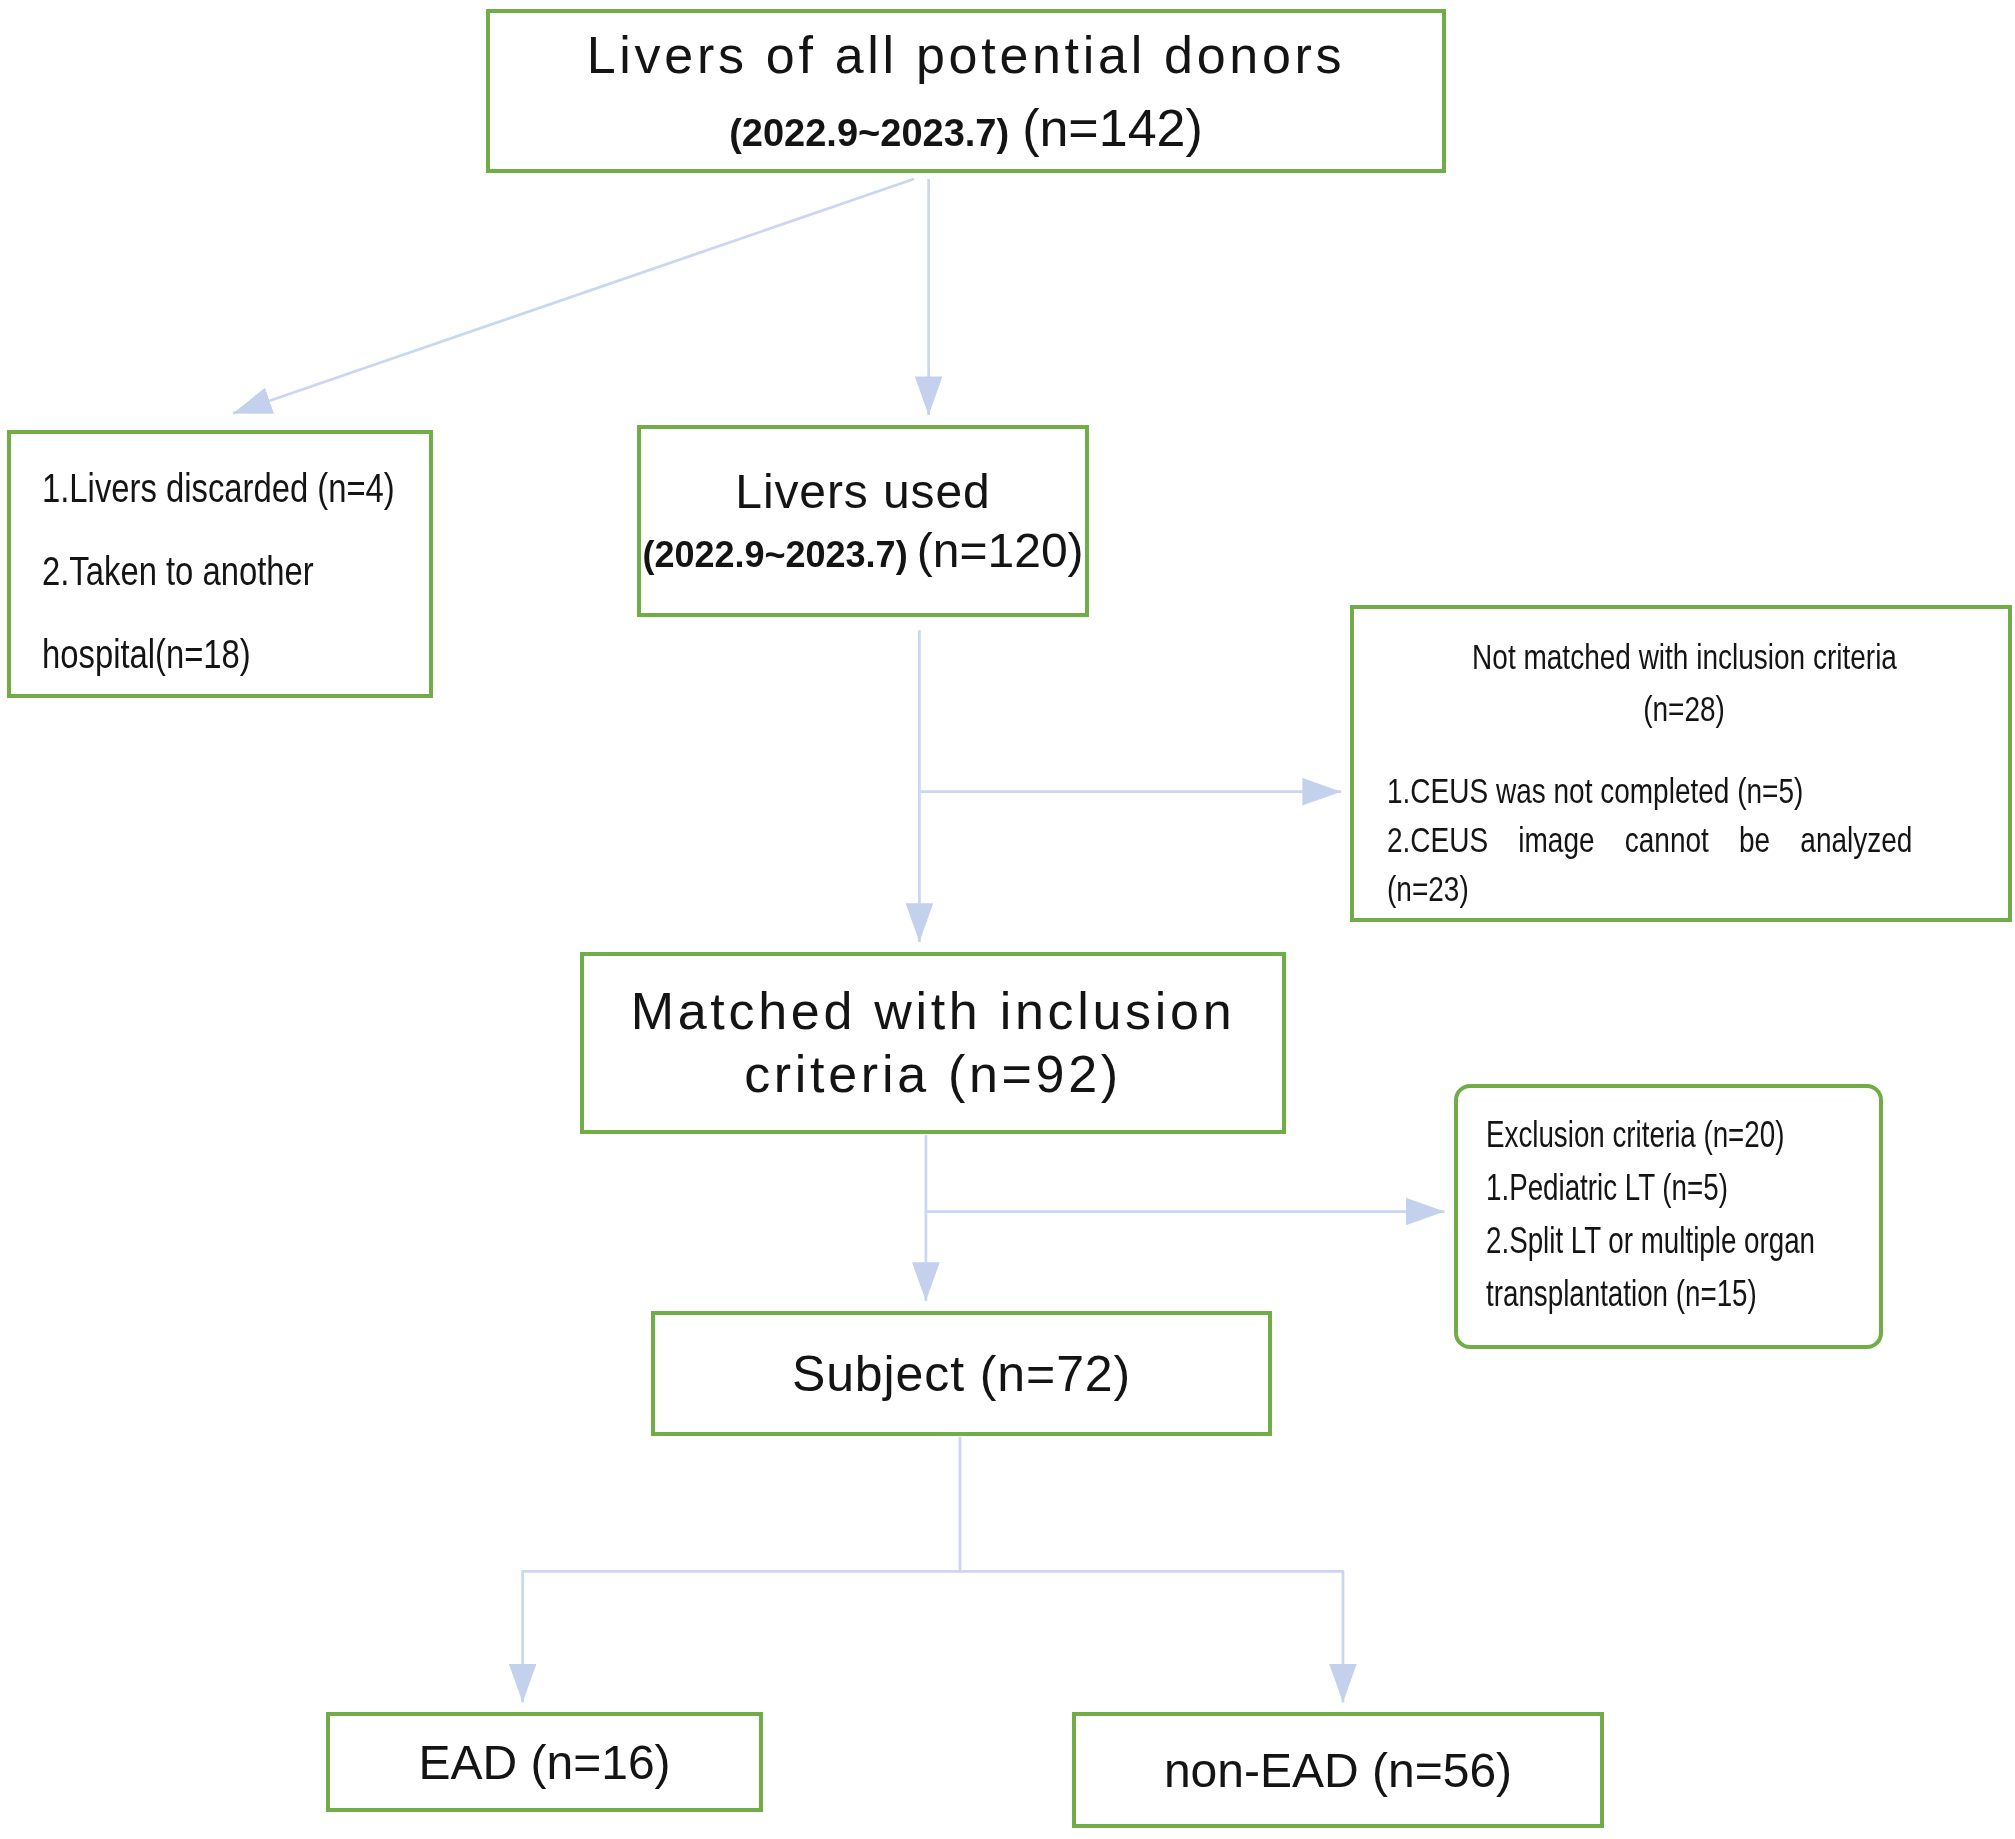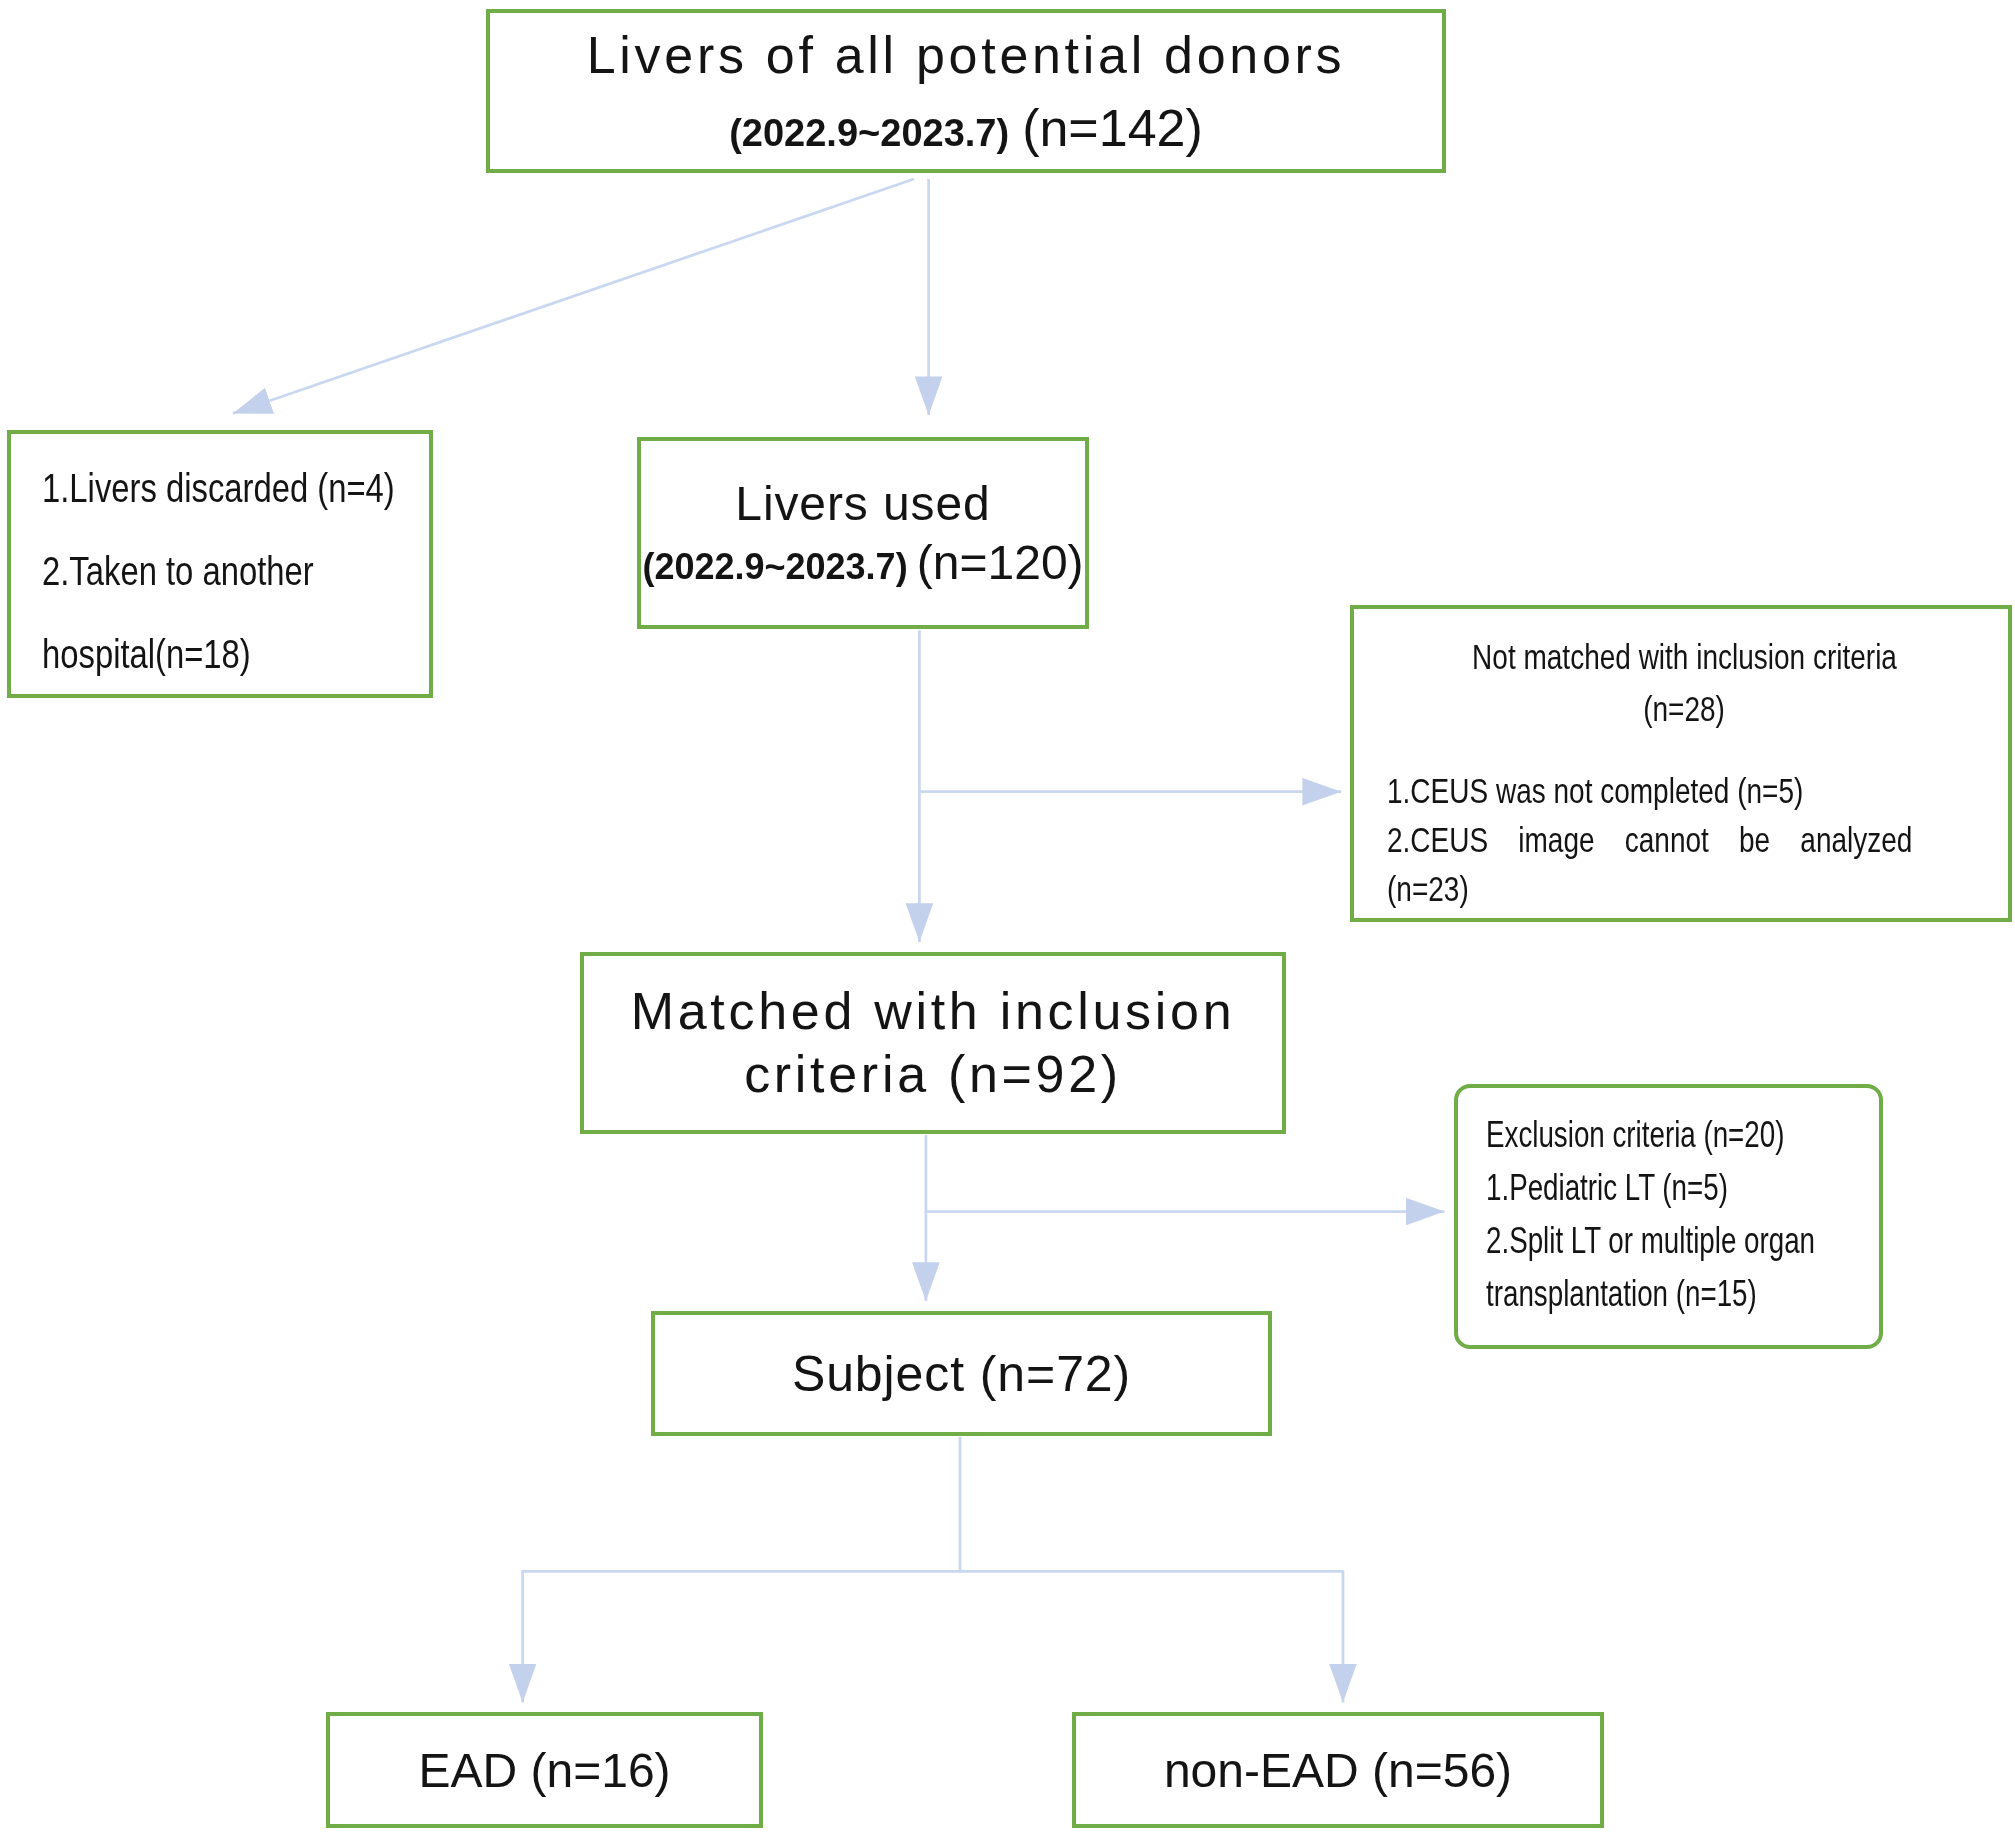--- a/index.html
+++ b/index.html
@@ -20,37 +20,37 @@
   .sqC{display:inline-block;transform:scaleX(.80);transform-origin:50% 50%;white-space:nowrap;}
 
   
   #box-top{left:486px;top:9.2px;width:960px;height:164px;gap:13px;}
   #box-top .t1{font-size:52px;letter-spacing:3.7px;}
   .datespan{font-size:38px;font-weight:700;letter-spacing:0;}
   .countspan{font-size:52px;margin-left:13px;}
 
   #box-discarded{left:7.4px;top:430px;width:426px;height:268px;padding:13px 0 0 31px;font-size:41px;line-height:83px;}
 
-  #box-used{left:637px;top:437px;width:452px;height:192px;gap:3.7px;}
+  #box-used{left:637px;top:425px;width:452px;height:192px;gap:3.7px;}
   #box-used .t1{font-size:48px;letter-spacing:0.9px;}
   #box-used .datespan{font-size:36px;}
   #box-used .countspan{font-size:48px;margin-left:9.2px;}
 
   #box-notmatched{left:1350px;top:605px;width:662px;height:317px;padding:22px 26px 0 33px;font-size:35px;}
   #box-notmatched .hd{text-align:center;line-height:52px;}
   #box-notmatched .items{margin-top:31px;line-height:49px;}
   #box-notmatched .just{word-spacing:28px;}
 
   #box-matched{left:580px;top:952px;width:706px;height:182px;font-size:52px;line-height:63px;letter-spacing:3.7px;}
 
   #box-exclusion{left:1454px;top:1084px;width:429px;height:265px;padding:20px 13px 0 28px;font-size:37px;line-height:53px;border-radius:16px;}
   #box-exclusion .sqL{transform:scaleX(.75);}
 
   #box-subject{left:651px;top:1311px;width:621px;height:125px;font-size:50px;letter-spacing:0.9px;}
-  #box-ead{left:326px;top:1712px;width:437px;height:116px;font-size:48px;}
+  #box-ead{left:326px;top:1712px;width:437px;height:100px;font-size:48px;}
   #box-nonead{left:1072px;top:1712px;width:532px;height:116px;font-size:48px;}
 </style>
 </head>
 <body>
 
 <div class="canvas">
 
   <svg class="overlay" width="2016" height="1839" viewBox="0 0 2184 1993">
     <defs>
       <marker id="ah" markerWidth="15" markerHeight="11" refX="14" refY="5" orient="auto" markerUnits="strokeWidth">

